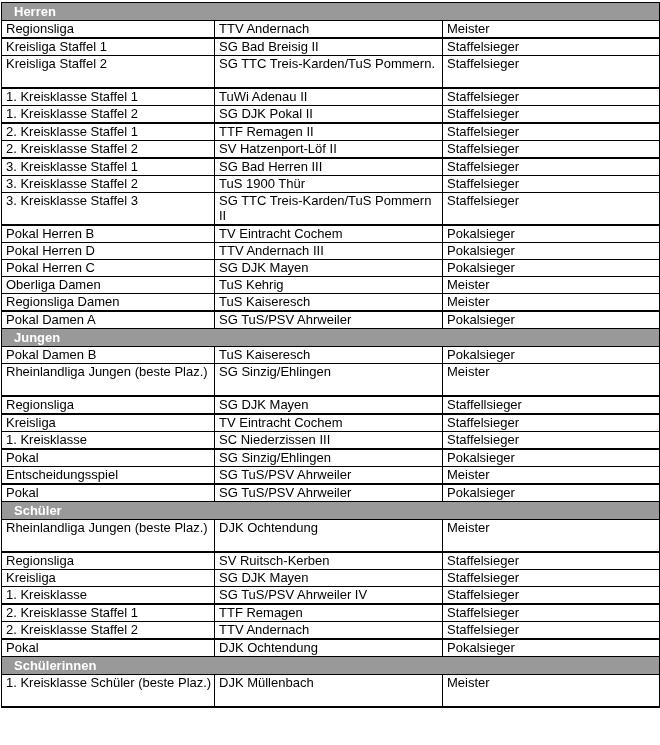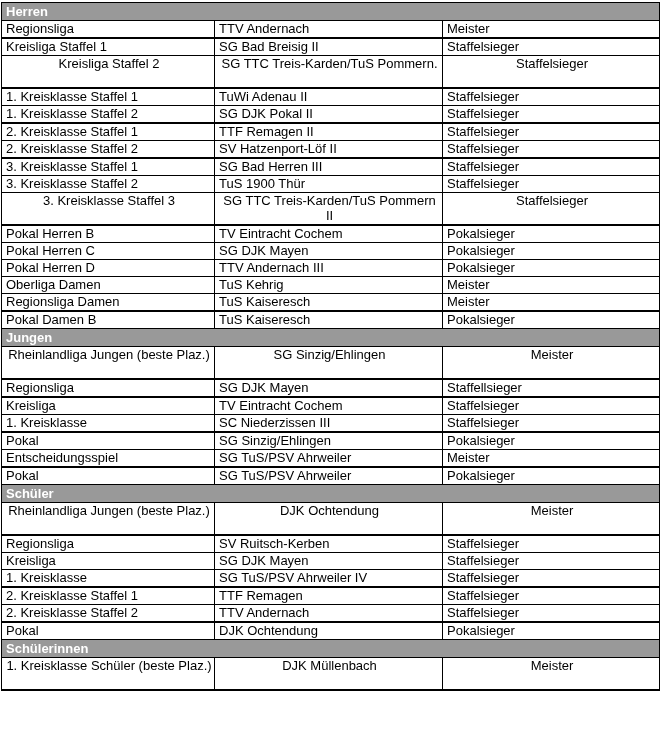--- a/index.html
+++ b/index.html
@@ -32,24 +32,24 @@
     vertical-align: top;
     overflow: hidden;
     background: var(--row-bg, #fff);
   }
   td.section-header {
     background: var(--header-bg, #999);
     color: var(--header-text, #fff);
     font-weight: bold;
     height: 15px;
     line-height: 15px;
-    padding: 1px 2px 1px 4px;
+    padding: 1px 2px 1px 12px;
   }
   tr.thick td { border-bottom-width: 2px; }
-  tr.tall td { height: 30px; text-align: center; }
+  tr.tall td { height: 30px; }
 </style>
 </head>
 <body style="--header-bg: #999999; --header-text: #ffffff; --row-bg: #ffffff; --border: #000000; --text: #000000;">
 
 <table class="results">
   <colgroup>
     <col class="c1">
     <col class="c2">
     <col class="c3">
   </colgroup>
@@ -106,46 +106,51 @@
         <td>3. Kreisklasse Staffel 3</td>
         <td>SG TTC Treis-Karden/TuS Pommern II</td>
         <td>Staffelsieger</td>
       </tr>
       <tr>
         <td>Pokal Herren B</td>
         <td>TV Eintracht Cochem</td>
         <td>Pokalsieger</td>
       </tr>
       <tr>
+        <td>Pokal Herren D</td>
+        <td>TTV Andernach III</td>
+        <td>Pokalsieger</td>
+      </tr>
+      <tr>
         <td>Pokal Herren C</td>
         <td>SG DJK Mayen</td>
         <td>Pokalsieger</td>
       </tr>
       <tr>
-        <td>Pokal Herren D</td>
-        <td>TTV Andernach III</td>
-        <td>Pokalsieger</td>
-      </tr>
-      <tr>
         <td>Oberliga Damen</td>
         <td>TuS Kehrig</td>
         <td>Meister</td>
       </tr>
       <tr class="thick">
         <td>Regionsliga Damen</td>
         <td>TuS Kaiseresch</td>
         <td>Meister</td>
       </tr>
       <tr>
+        <td>Pokal Damen A</td>
+        <td>SG TuS/PSV Ahrweiler</td>
+        <td>Pokalsieger</td>
+      </tr>
+      <tr>
+        <td colspan="3" class="section-header">Jungen</td>
+      </tr>
+      <tr>
         <td>Pokal Damen B</td>
         <td>TuS Kaiseresch</td>
         <td>Pokalsieger</td>
-      </tr>
-      <tr>
-        <td colspan="3" class="section-header">Jungen</td>
       </tr>
       <tr class="thick tall">
         <td>Rheinlandliga Jungen (beste Plaz.)</td>
         <td>SG Sinzig/Ehlingen</td>
         <td>Meister</td>
       </tr>
       <tr class="thick">
         <td>Regionsliga</td>
         <td>SG DJK Mayen</td>
         <td>Staffellsieger</td>

